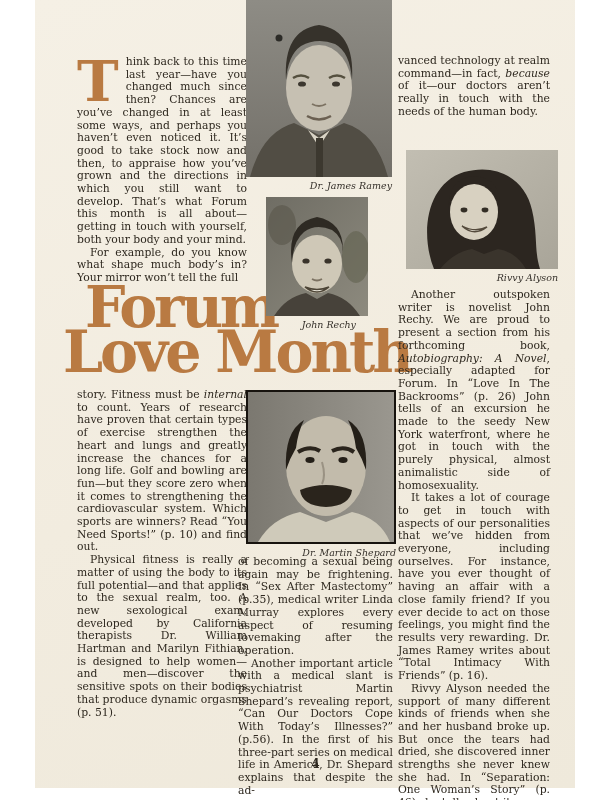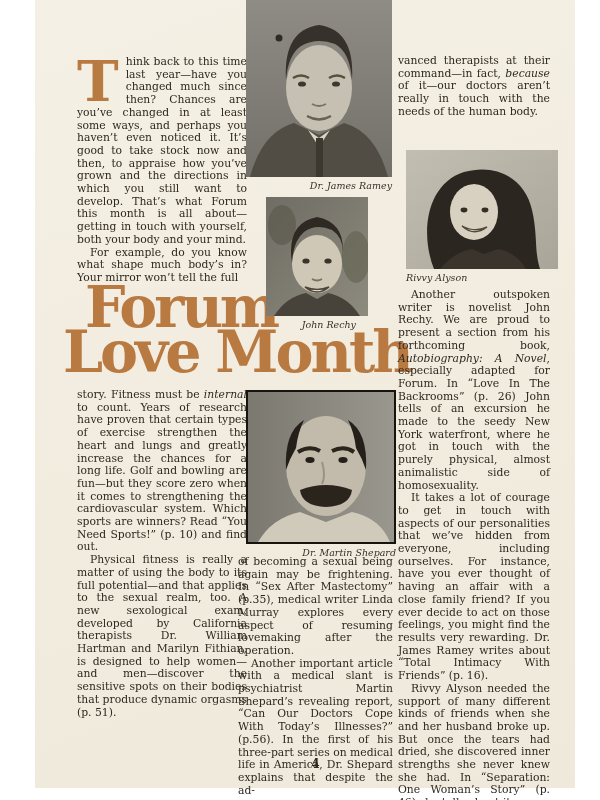--- a/index.html
+++ b/index.html
@@ -36,21 +36,21 @@
     letter-spacing:-3px;
     white-space:nowrap;
   }
   .headline .l1{margin-left:22px;}
   figure{margin:0;padding-left:8px;}
   figure img,figure svg{display:block;}
   .cap{
     font-style:italic;font-size:9.5px;line-height:11px;color:#35302a;margin-top:3px;
   }
   .cap.right{text-align:right;}
-  .cap.left{text-align:left;}
+  .cap.left{text-align:right;}
   .photo-frame{display:block;}
   .framed{border:2px solid #17130e;}
   .pagenum{
     font-size:12px;font-weight:bold;color:#2e281f;text-align:center;
   }
 </style>
 </head>
 <body>
 
 <div class="page">
@@ -145,21 +145,21 @@
   </figure>
 
   <div class="abs bodytext" style="left:203px;top:556px;width:155px;">
       <p><span>of becoming a sexual being again may be frightening. In “Sex After Mastectomy” (p.35), medical writer Linda Murray explores every aspect of resuming lovemaking after the operation.</span></p>
       <p class="indent"><span>Another important article with a medical slant is psychiatrist Martin Shepard’s revealing report, “Can Our Doctors Cope With Today’s Illnesses?” (p.56). In the first of his three-part series on medical life in America, Dr. Shepard explains that despite the ad-</span></p>
     </div>
 
   <div class="abs pagenum" style="left:203px;top:757px;width:155px;">4</div>
 
   <div class="abs bodytext" style="left:363px;top:55px;width:152px;">
-      <p><span>vanced therapists at their command—in fact, </span><em>because</em><span> of it—our doctors aren’t really in touch with the needs of the human body.</span></p>
+      <p><span>vanced technology at realm command—in fact, </span><em>because</em><span> of it—our doctors aren’t really in touch with the needs of the human body.</span></p>
     </div>
 
   <figure class="abs" style="left:363px;top:150px;width:152px;">
     <svg class="photo-frame" width="152" height="119" viewBox="0 0 152 119">
       <defs>
         <linearGradient id="g4" x1="0" y1="0" x2="1" y2="1">
           <stop offset="0" stop-color="#c2beb2"></stop>
             <stop offset="1" stop-color="#a9a599"></stop>
         </linearGradient>
       </defs>

